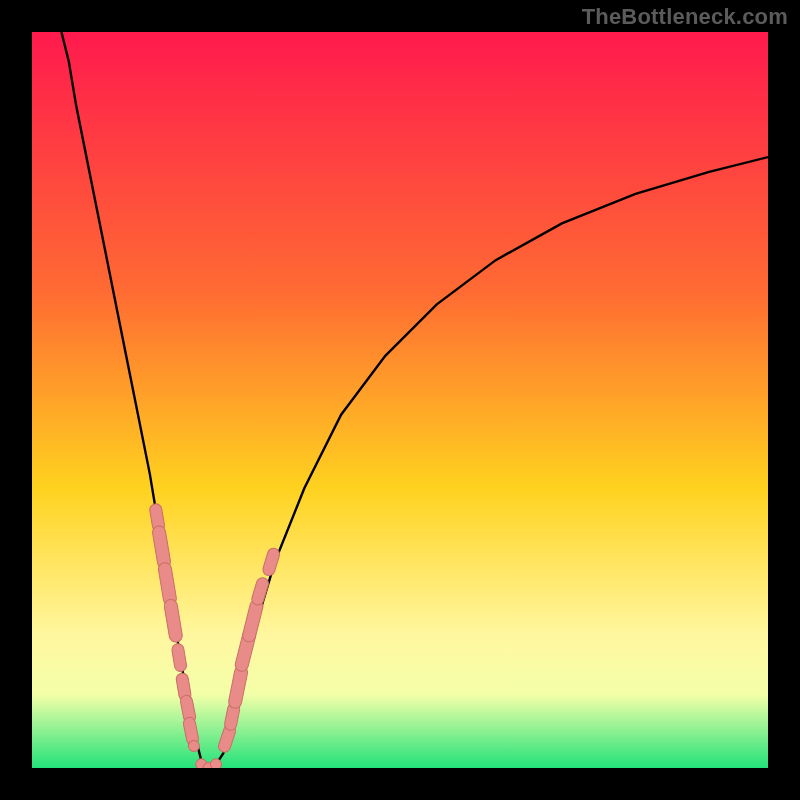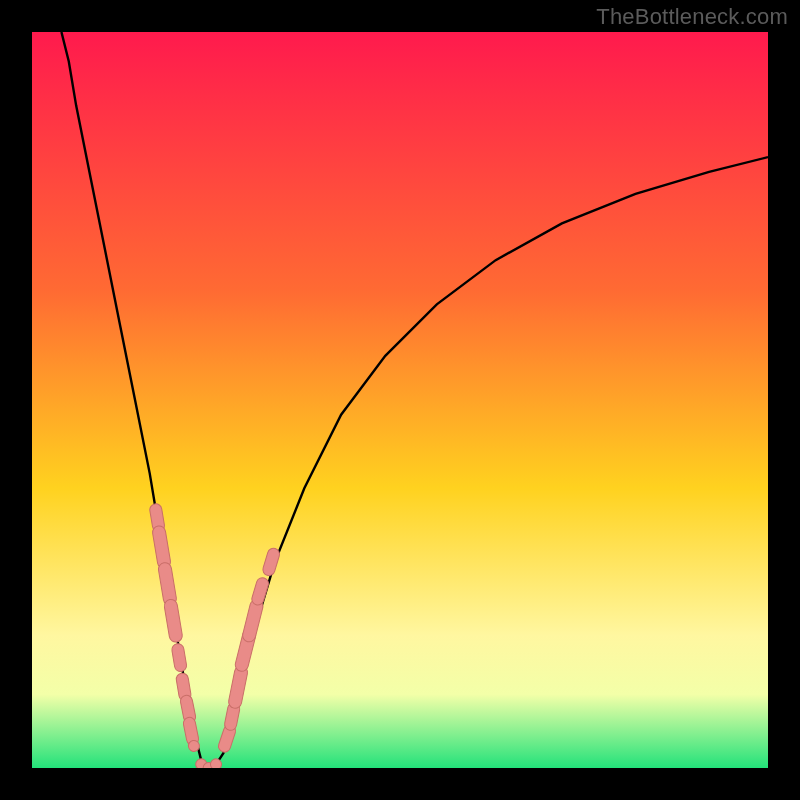--- a/index.html
+++ b/index.html
@@ -24,21 +24,21 @@
     top: 32px;
     width: 736px;
     height: 736px;
   }
   .watermark {
     position: absolute;
     top: 4px;
     right: 12px;
     font-family: Arial, Helvetica, sans-serif;
     font-size: 22px;
-    font-weight: 400;
+    font-weight: 700;
     color: #5b5b5b;
     letter-spacing: 0.2px;
     user-select: none;
   }
 </style>
 </head>
 <body>
 
 <div class="frame">
   <div class="plot">

